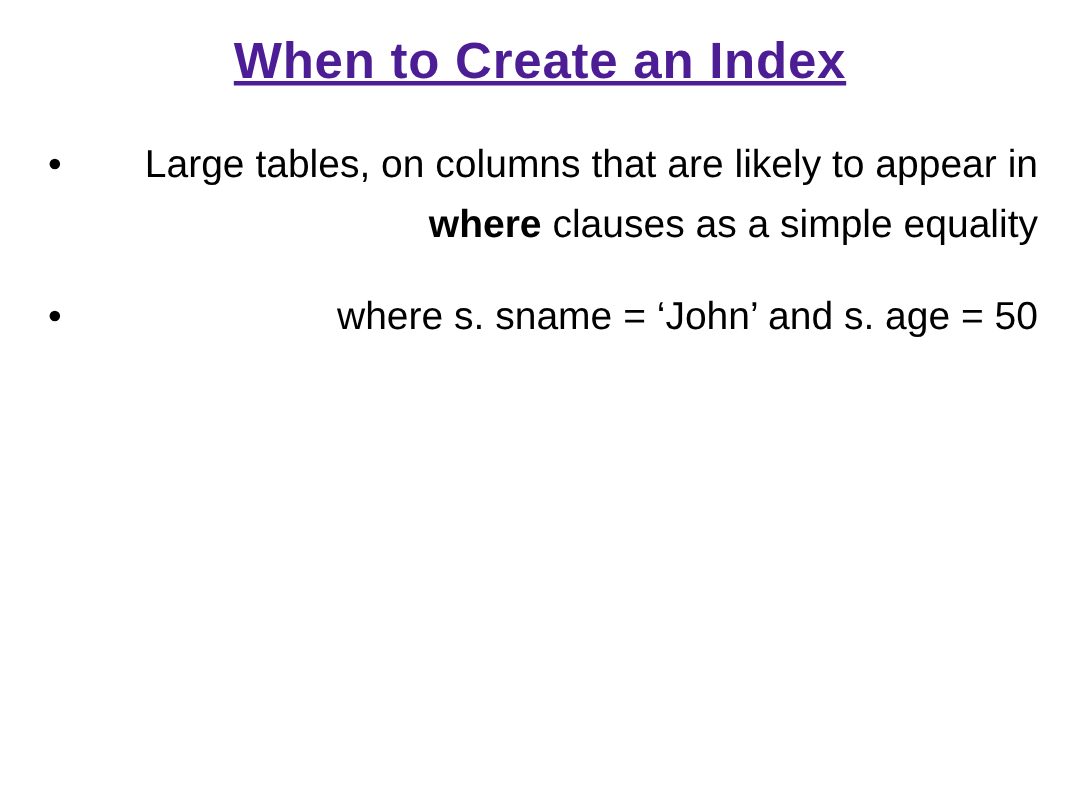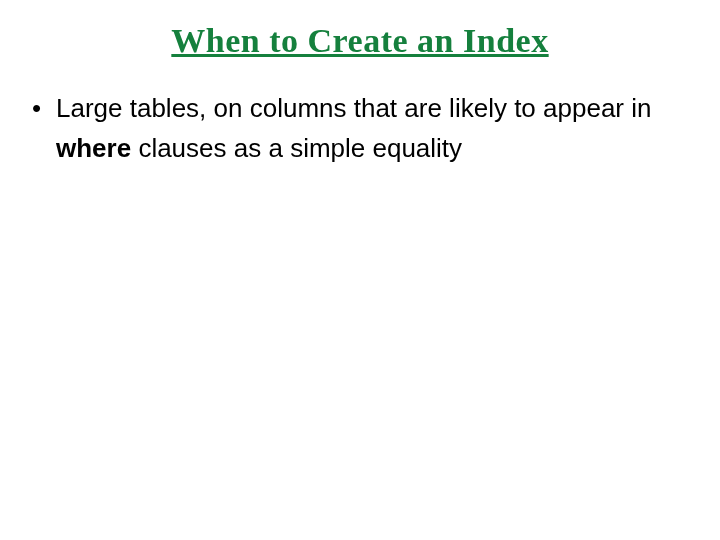--- a/index.html
+++ b/index.html
@@ -14,30 +14,30 @@
   .slide {
     box-sizing: border-box;
     width: 720px;
     height: 540px;
     padding: 18px 28px 20px 28px;
   }
   .title {
     text-align: center;
     font-size: 34px;
     font-weight: bold;
-    color: #15803d;
+    color: #4c1d95;
     text-decoration: underline;
     margin: 4px 0 28px 0;
     letter-spacing: 0.5px;
-    font-family: Liberation Serif, serif;
   }
   ul.bullets {
     list-style: none;
     margin: 0;
     padding: 0;
+    text-align: right;
   }
   ul.bullets > li {
     position: relative;
     font-size: 26px;
     line-height: 1.55;
     padding-left: 28px;
     margin-bottom: 20px;
     color: #000;
   }
   ul.bullets > li::before {
@@ -55,14 +55,17 @@
 </head>
 <body>
 
 <div class="slide">
   <div class="title">When to Create an Index</div>
 
   <ul class="bullets">
     <li>
       <span>Large tables, on columns that are likely to appear in </span><span class="kw">where</span><span> clauses as a simple equality</span>
     </li>
+    <li>
+      <span>where s. sname = ‘John’ and s. age = 50</span><span class="kw"></span><span></span>
+    </li>
   </ul>
 </div>
 
 </body></html>

